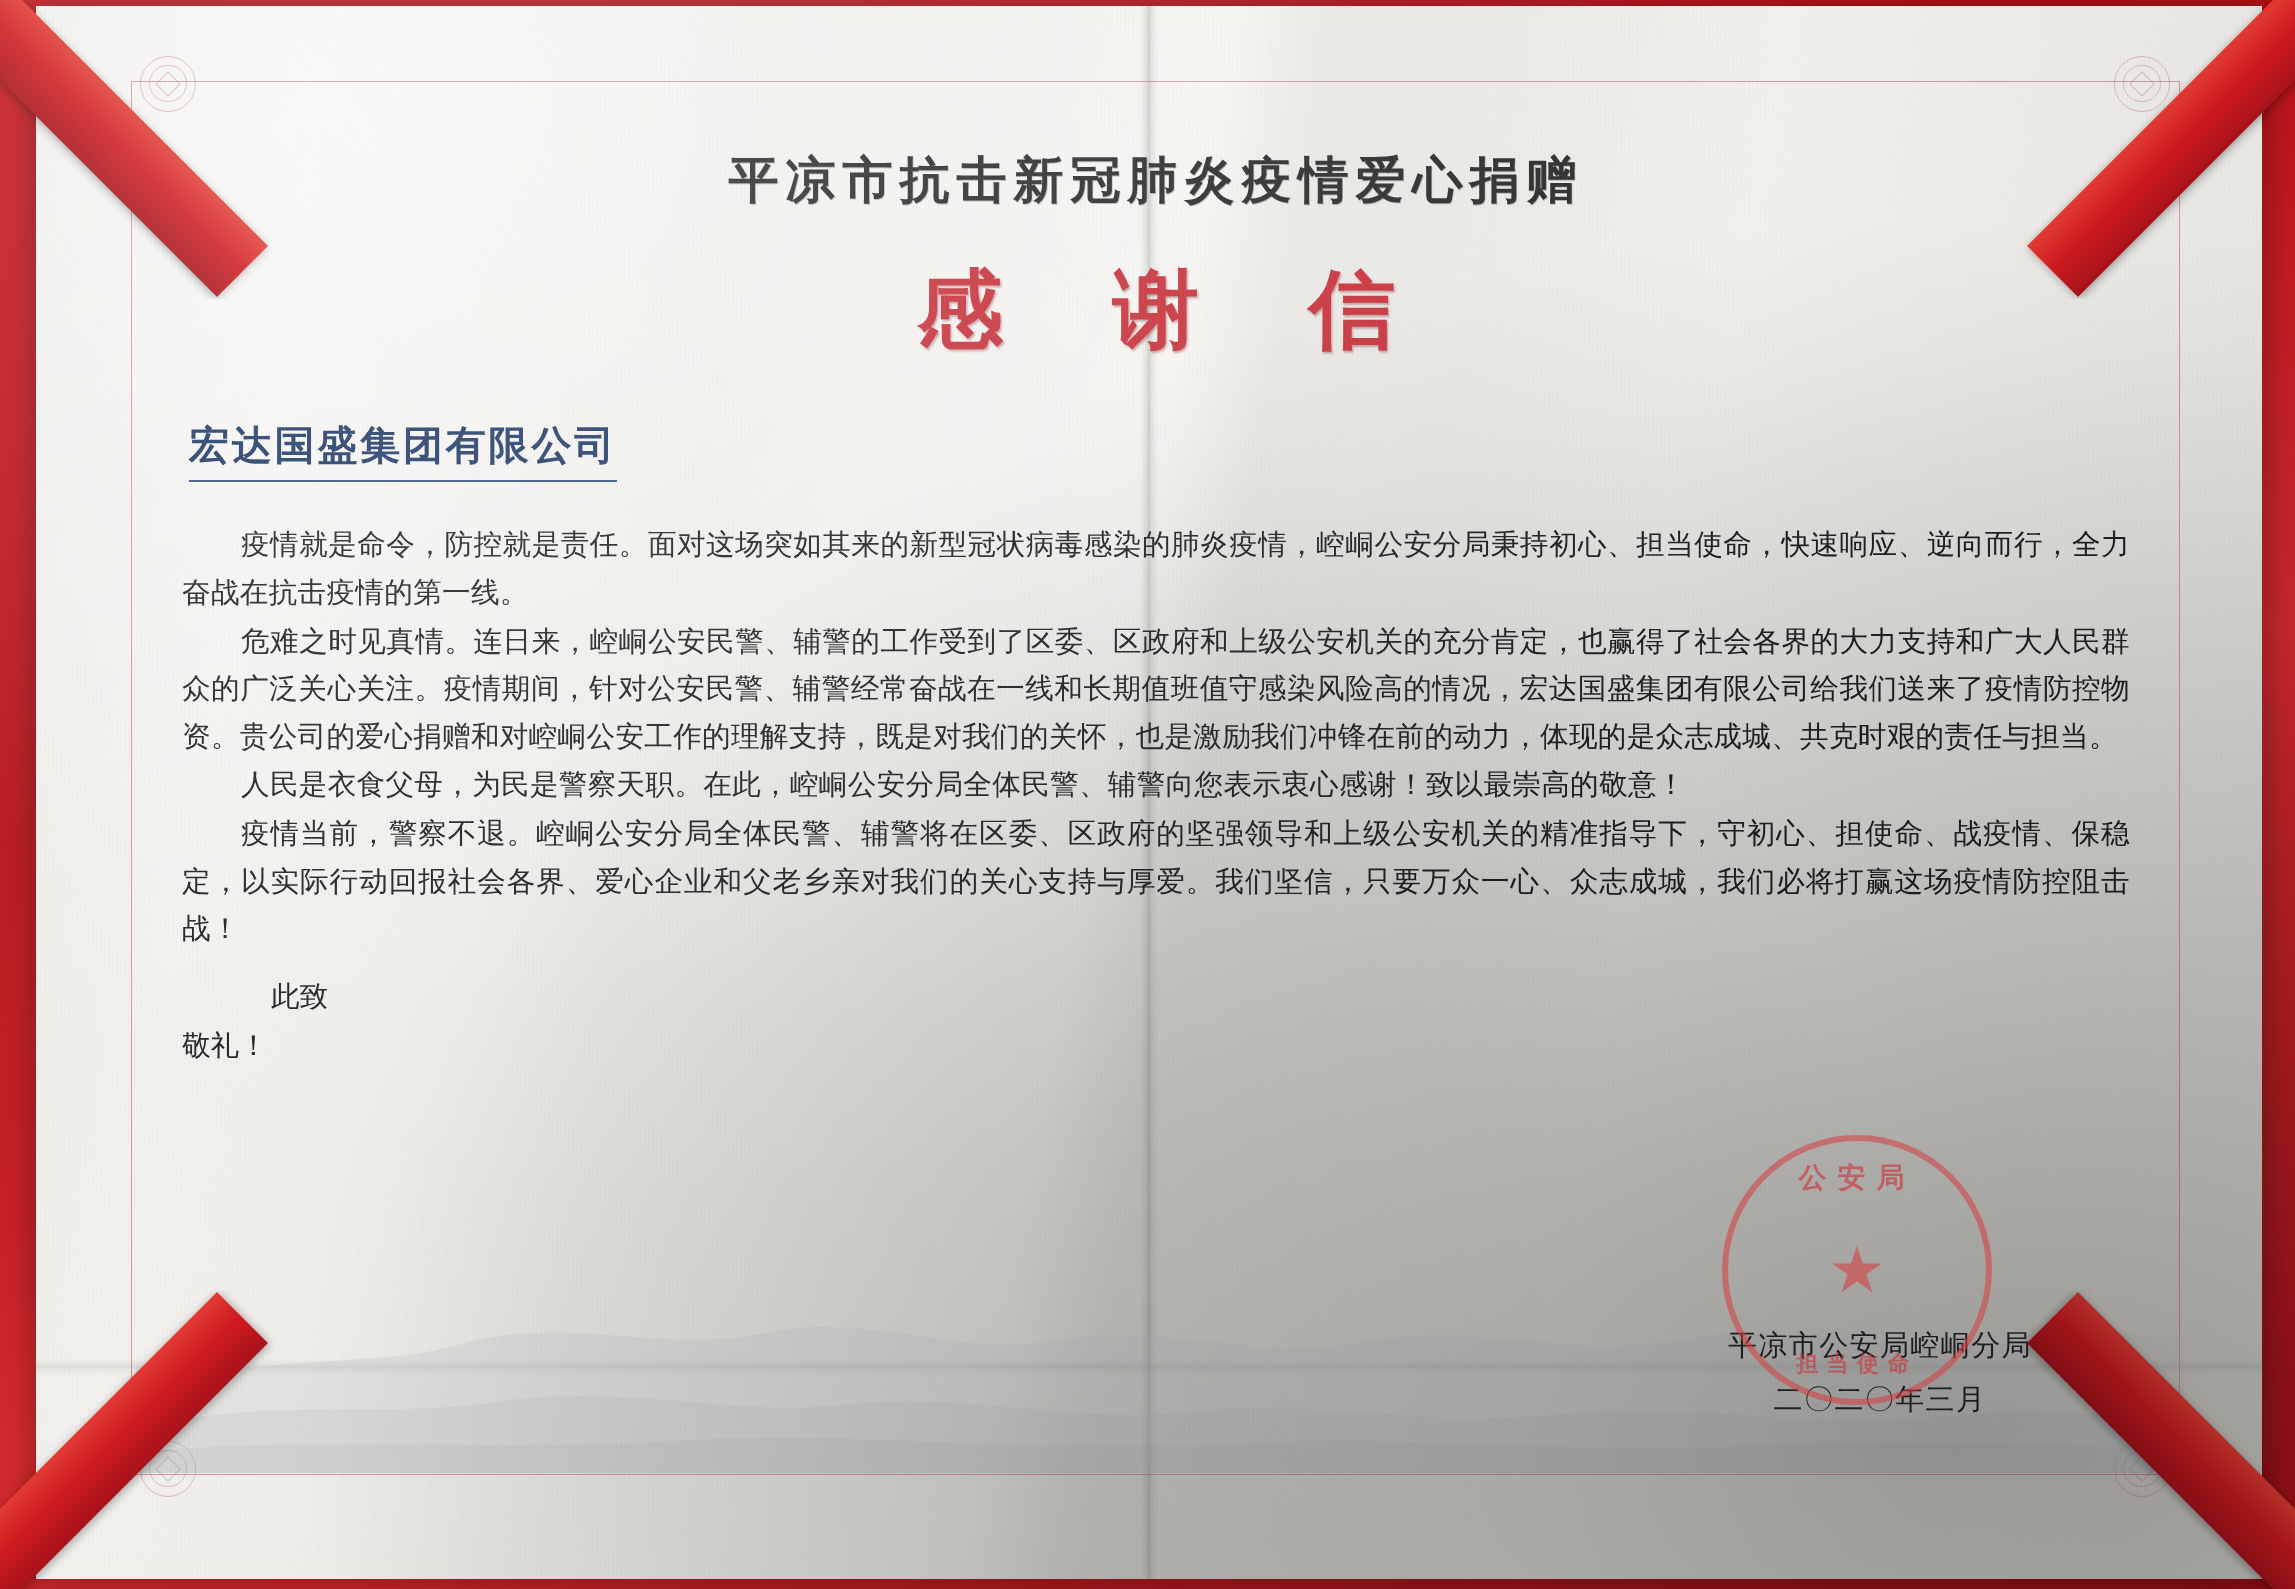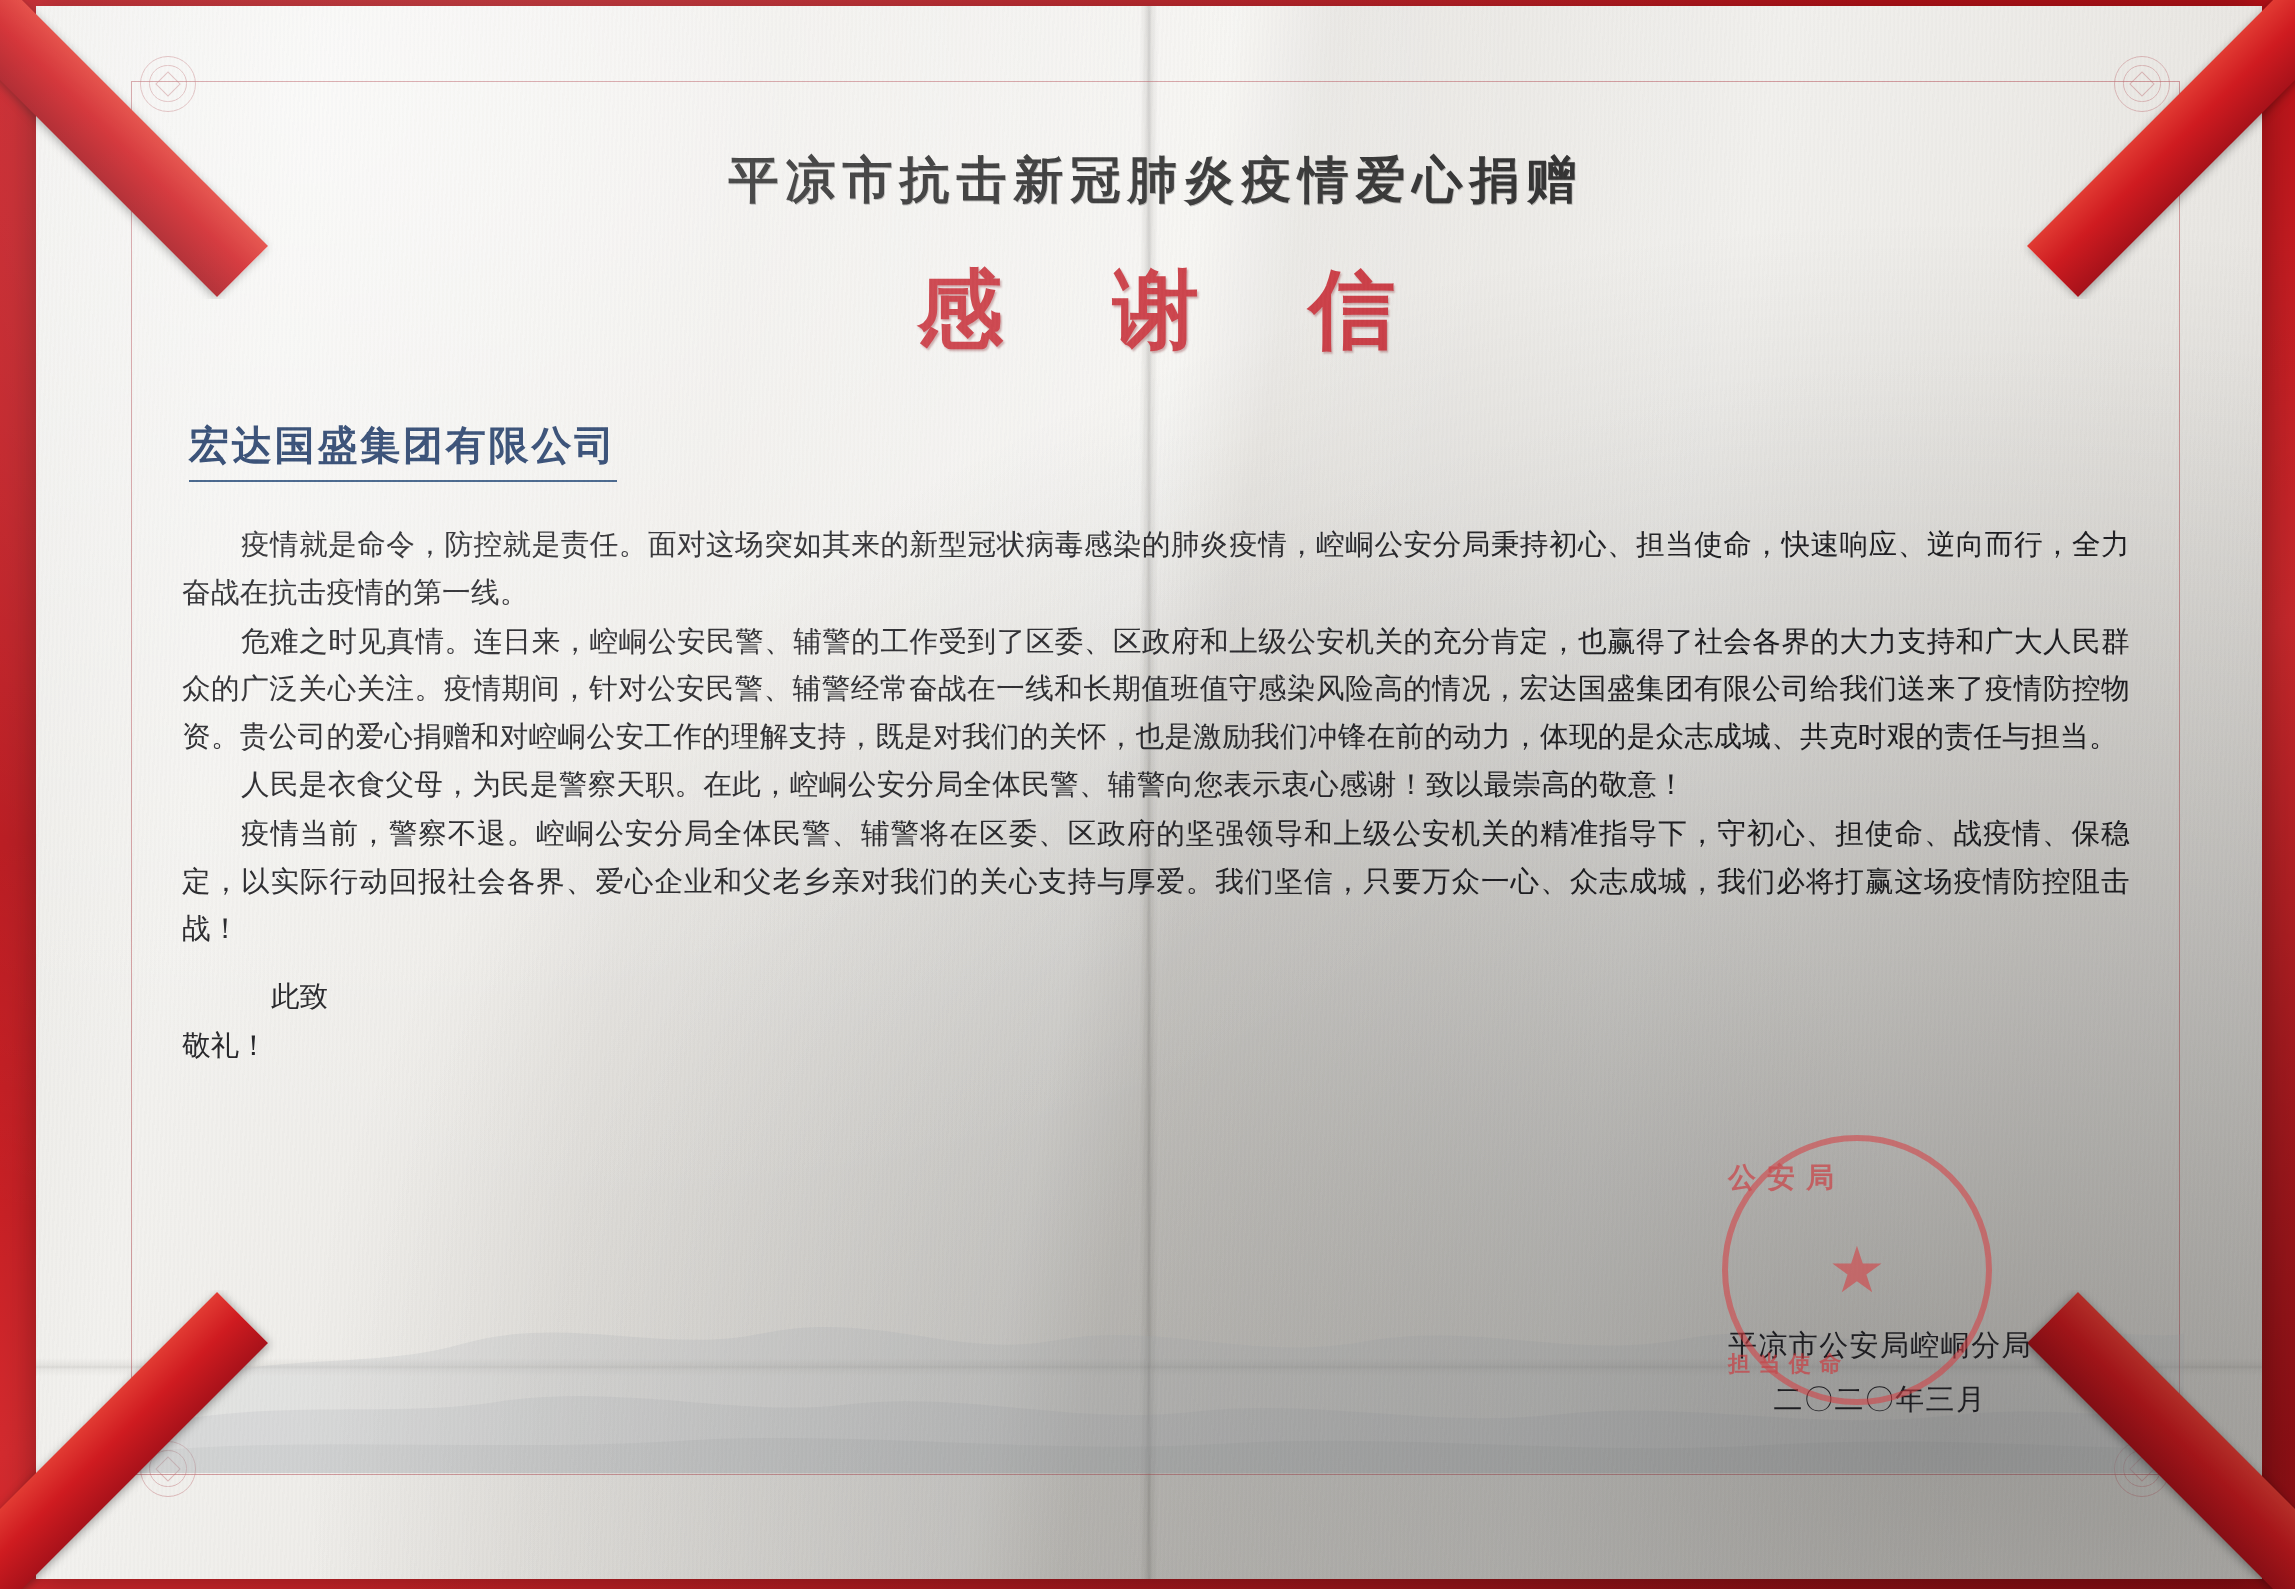--- a/index.html
+++ b/index.html
@@ -247,20 +247,21 @@
     top: 50%;
     transform: translate(-50%,-50%);
     font-size: 64px;
     color: rgba(214,62,66,0.75);
     line-height: 1;
   }
   .seal .arc-top,
   .seal .arc-bottom {
     position: absolute;
     left: 0; right: 0;
+    text-align: center;
     color: rgba(206,52,58,0.8);
     font-family: "DejaVu Serif", "Liberation Serif", serif;
     font-weight: 700;
   }
   .seal .arc-top { top: 18px; font-size: 28px; letter-spacing: 11px; }
   .seal .arc-bottom { bottom: 19.5px; font-size: 22px; letter-spacing: 8.4px; }
 
   .scan-noise {
     position: absolute;
     inset: 0;

